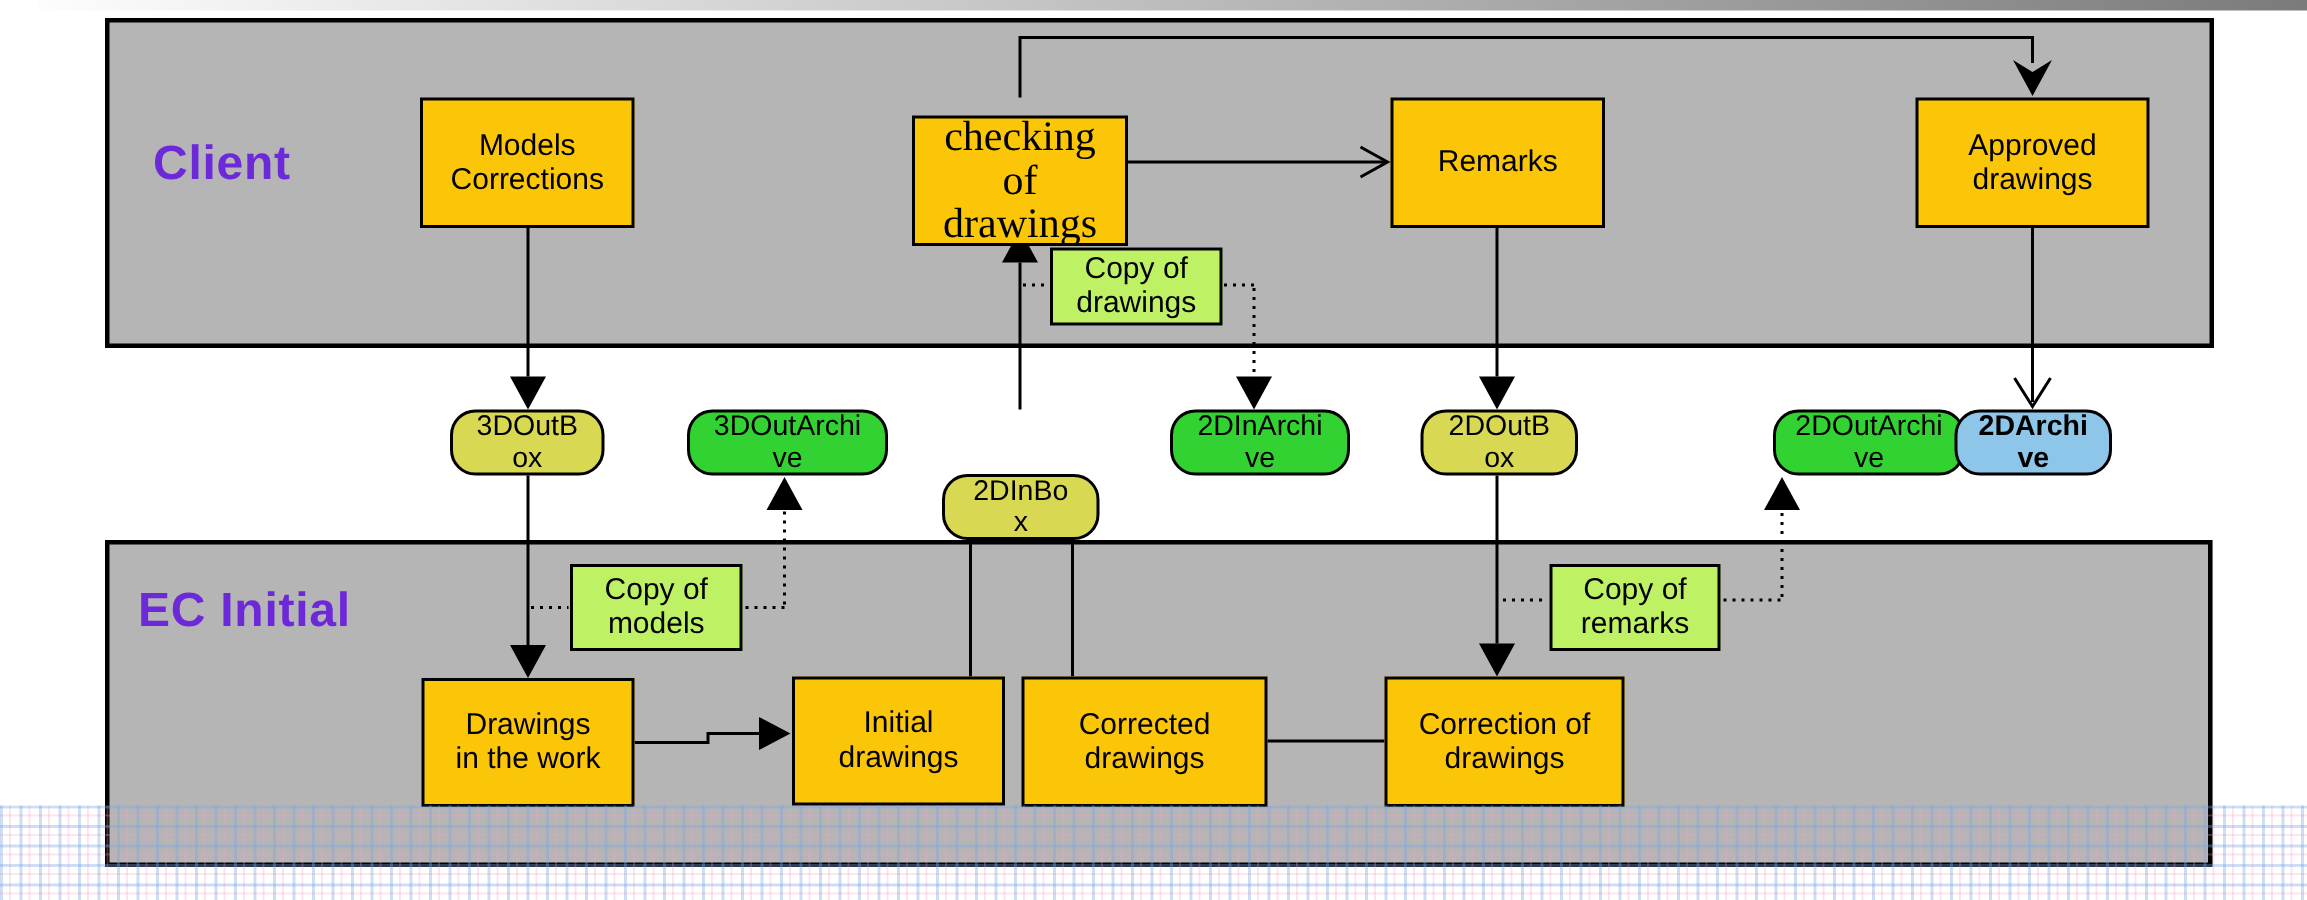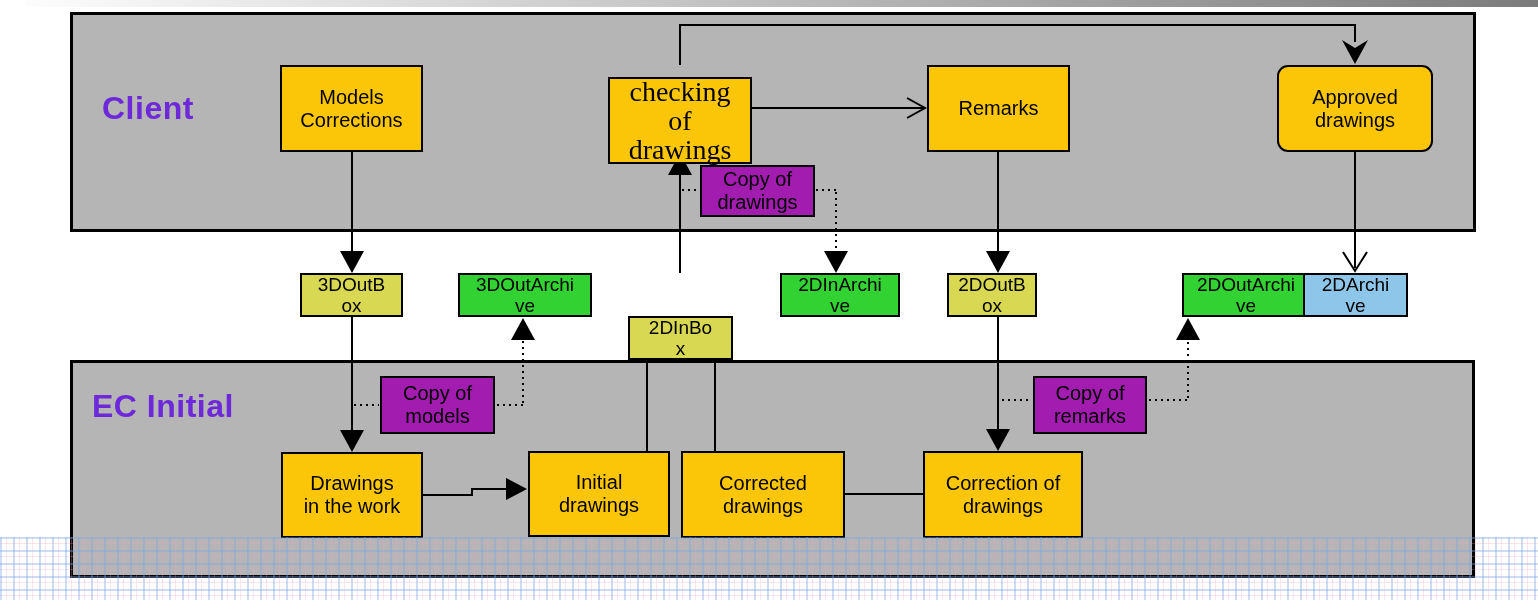--- a/index.html
+++ b/index.html
@@ -29,35 +29,35 @@
   
   .node{
     position:absolute;border:2px solid #000;box-sizing:border-box;z-index:4;
     display:flex;align-items:center;justify-content:center;text-align:center;
     white-space:pre-line;color:#000;font-size:20px;line-height:23px;
   }
   .gold{background:#fcc608;}
   .olive{background:#d8d852;}
   .green{background:#33d233;}
   .blue{background:#8dc6e8;}
-  .purple{background:#a21caf;}
-  .mid{font-size:19px;line-height:21px;}
+  .purple{background:#bef264;}
+  .mid{font-size:19px;line-height:21px;border-radius:17px;}
   .serif{font-family:"Liberation Serif",serif;font-size:28px;line-height:29px;}
   
   #n-models{left:280px;top:65px;width:143px;height:87px;}
   #n-checking{left:608px;top:65px;width:144px;height:87px;margin-top:12px;}
   #n-remarks{left:927px;top:65px;width:143px;height:87px;}
-  #n-approved{left:1277px;top:65px;width:156px;height:87px;border-radius:11px;}
+  #n-approved{left:1277px;top:65px;width:156px;height:87px;}
   #n-3doutbox{left:300px;top:273px;width:103px;height:44px;}
   #n-3doutarchive{left:458px;top:273px;width:134px;height:44px;}
   #n-2dinbox{left:628px;top:273px;width:105px;height:44px;margin-top:43px;}
   #n-2dinarchive{left:780px;top:273px;width:120px;height:44px;}
-  #n-2doutbox{left:947px;top:273px;width:90px;height:44px;}
+  #n-2doutbox{left:947px;top:273px;width:105px;height:44px;}
   #n-2doutarchive{left:1182px;top:273px;width:128px;height:44px;}
-  #n-2darchive{left:1303px;top:273px;width:105px;height:44px;}
+  #n-2darchive{left:1303px;top:273px;width:105px;height:44px;font-weight:bold;}
   #n-copydrawings{left:700px;top:165px;width:115px;height:52px;}
   #n-copymodels{left:380px;top:376px;width:115px;height:58px;}
   #n-copyremarks{left:1033px;top:376px;width:114px;height:58px;}
   #n-drawingswork{left:281px;top:452px;width:142px;height:86px;}
   #n-initial{left:528px;top:451px;width:142px;height:86px;}
   #n-corrected{left:681px;top:451px;width:164px;height:87px;}
   #n-correction{left:923px;top:451px;width:160px;height:87px;}
   
   .grid-texture{
     position:absolute;left:0;top:537px;width:1538px;height:63px;z-index:6;pointer-events:none;

